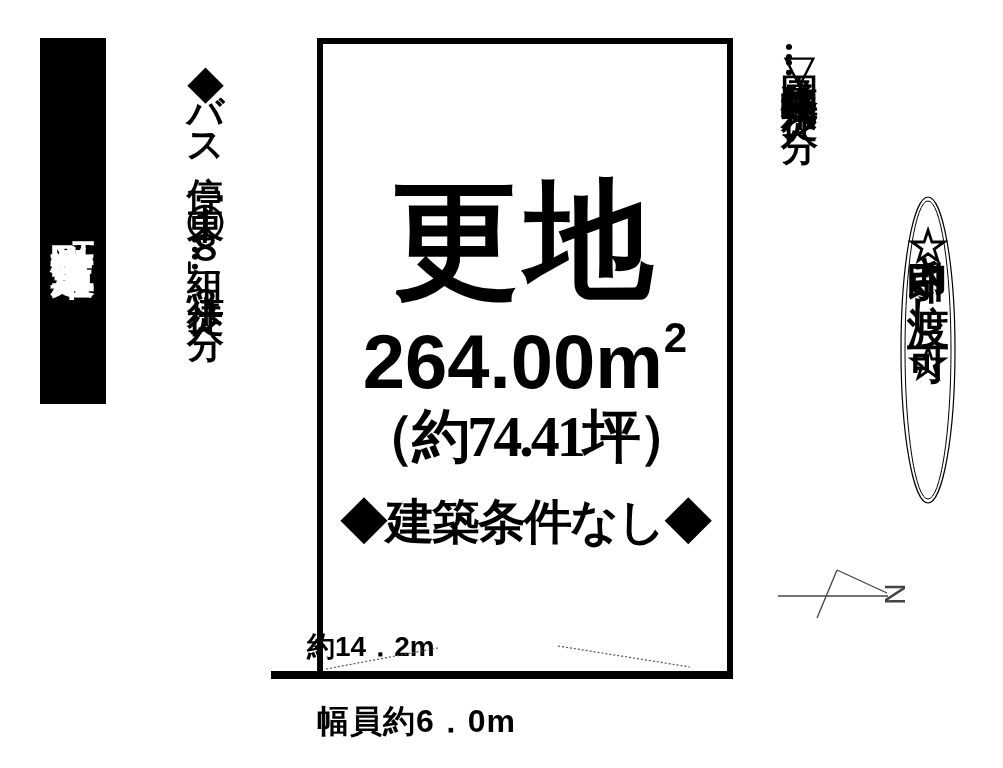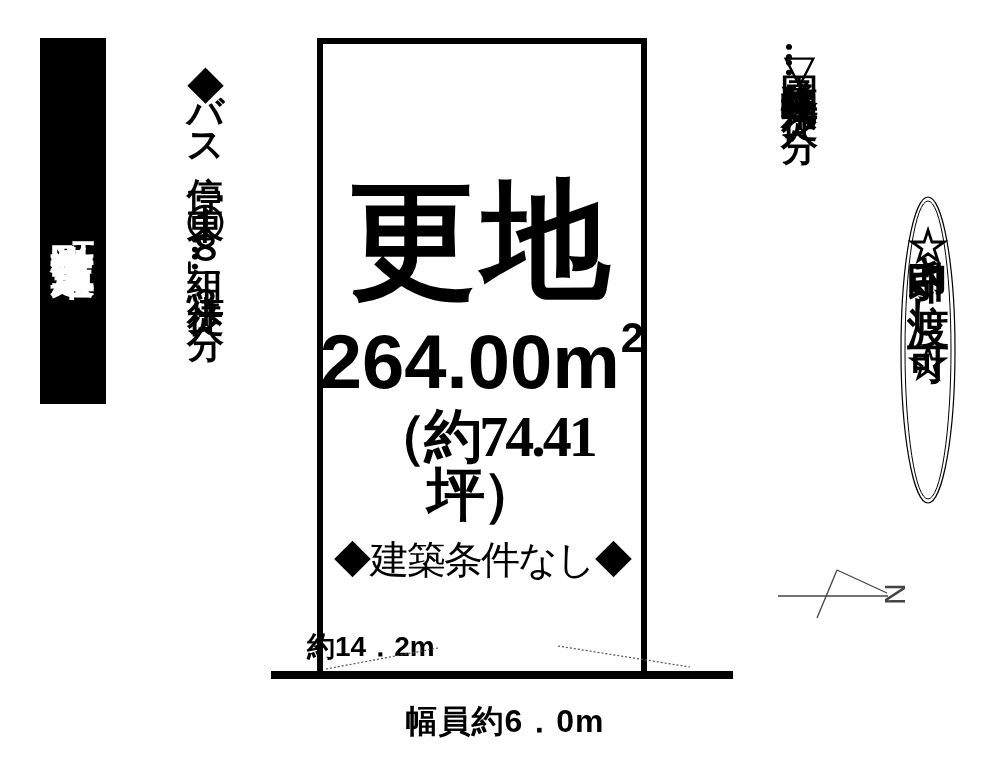--- a/index.html
+++ b/index.html
@@ -15,35 +15,35 @@
   .location-box{
     position:absolute;left:40px;top:38px;width:66px;height:366px;
     background:#000;color:#fff;display:flex;align-items:center;justify-content:center;
   }
   .location-box .vtext{font-size:44px;font-weight:bold;letter-spacing:-2px;}
   
   .bus-note{position:absolute;left:187px;top:36px;font-size:37px;font-weight:600;letter-spacing:-3px;}
   .kinder-note{position:absolute;left:781px;top:29px;font-size:37px;font-weight:600;letter-spacing:-4px;}
   
   .plot-rect{
-    position:absolute;left:317px;top:38px;width:330px;height:633px;
+    position:absolute;left:317px;top:38px;width:416px;height:633px;
     border:6px solid #000;border-bottom:none;box-sizing:border-box;
     display:flex;flex-direction:column;align-items:center;text-align:center;
   }
   .land-status{margin-top:132px;font-size:128px;font-weight:900;line-height:1;letter-spacing:6px;}
   .area-line{margin-top:20px;font-size:76px;font-weight:bold;line-height:1;display:flex;align-items:baseline;}
   .area-exp{font-size:42px;font-weight:bold;position:relative;top:-36px;margin-left:1px;}
   .tsubo-line{margin-top:8px;font-size:58px;font-weight:bold;line-height:1;letter-spacing:-3px;font-family:Liberation Serif, serif;}
-  .conditions-line{margin-top:16px;font-size:39px;font-weight:normal;line-height:1;letter-spacing:-2px;}
+  .conditions-line{margin-top:32px;font-size:48px;font-weight:bold;line-height:1;letter-spacing:-2px;}
   
   .frontage-label{position:absolute;left:307px;top:628px;width:376px;text-align:left;
     font-size:28px;font-weight:bold;}
   .leader-svg{position:absolute;left:280px;top:625px;}
   .road-line{position:absolute;left:271px;top:671px;width:462px;height:8px;background:#000;}
-  .road-width-label{position:absolute;left:317px;top:700px;width:376px;text-align:center;
+  .road-width-label{position:absolute;left:317px;top:700px;width:376px;
     font-size:32px;font-weight:bold;letter-spacing:1px;}
   
   .badge-svg{position:absolute;left:896px;top:192px;}
   .badge-text{position:absolute;left:907px;top:193px;font-size:42px;font-weight:600;letter-spacing:-3px;}
   
   .north-svg{position:absolute;left:772px;top:552px;}
   .north-label{position:absolute;left:884px;top:577px;font-size:30px;color:#444;
     transform:rotate(90deg);transform-origin:center;}
 </style>
 </head>

